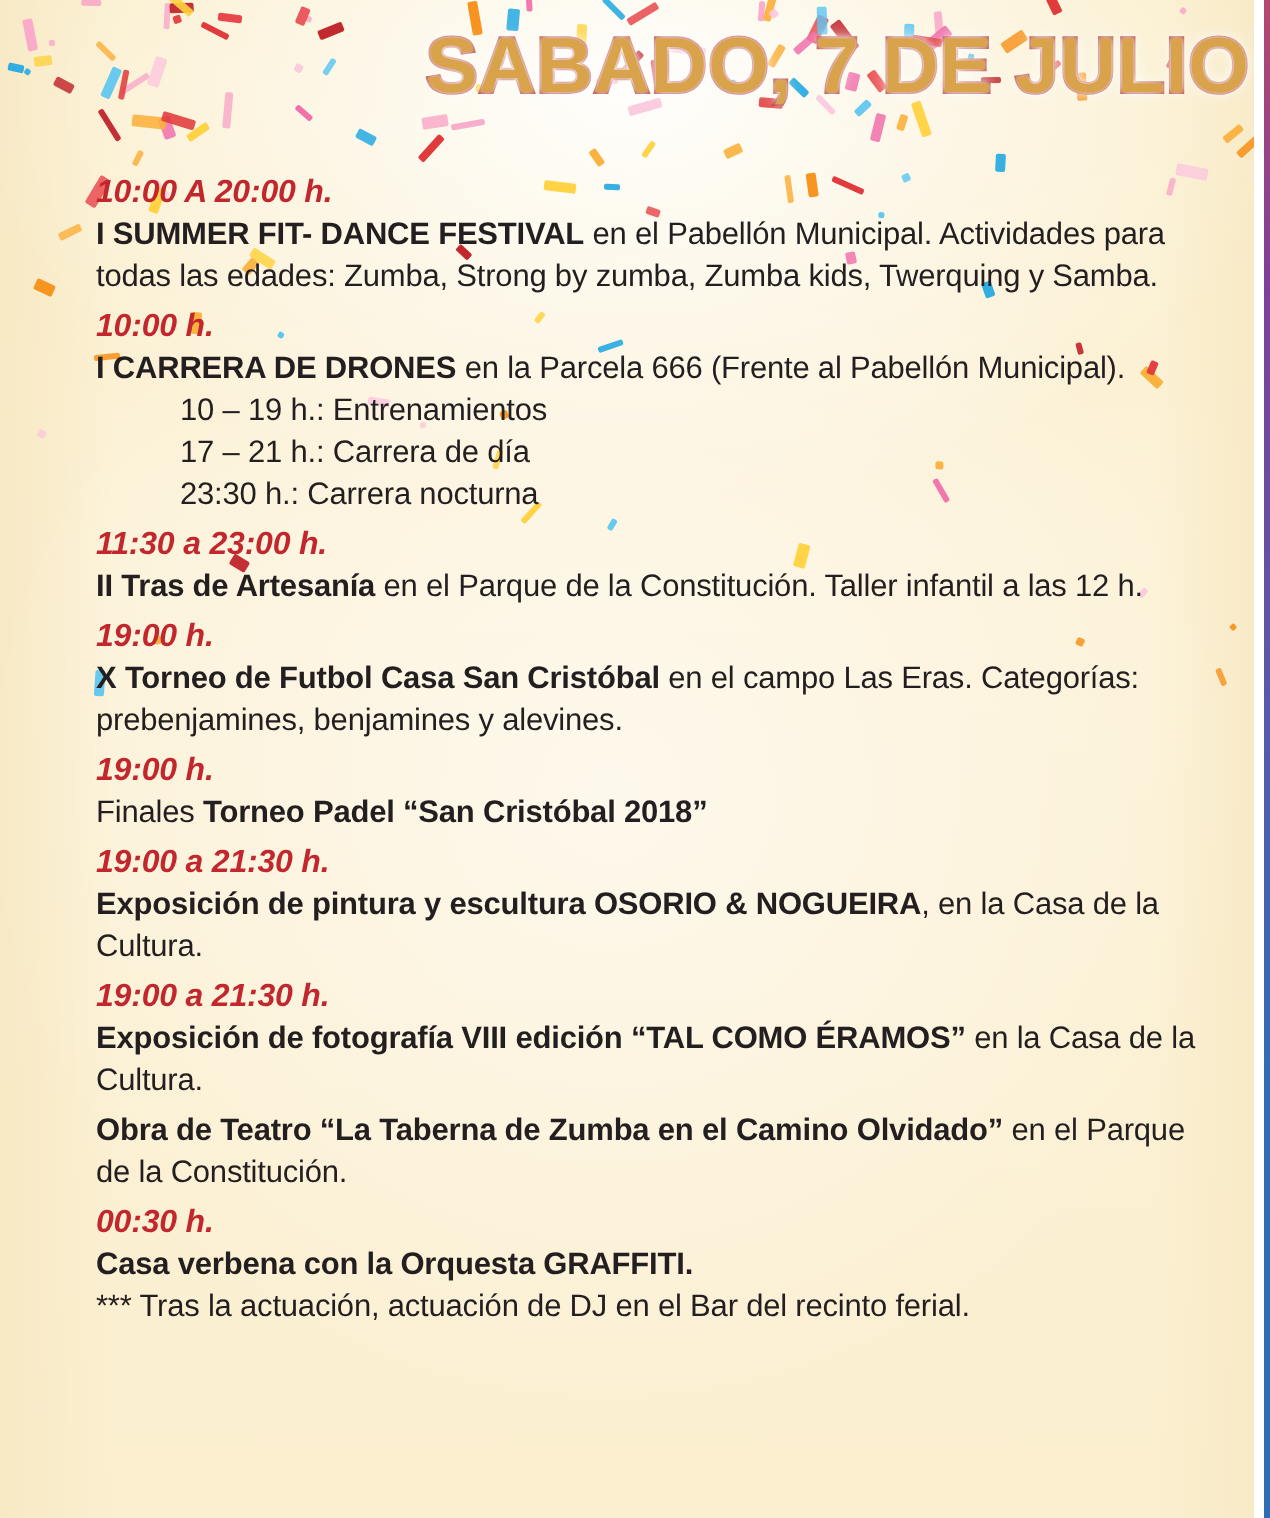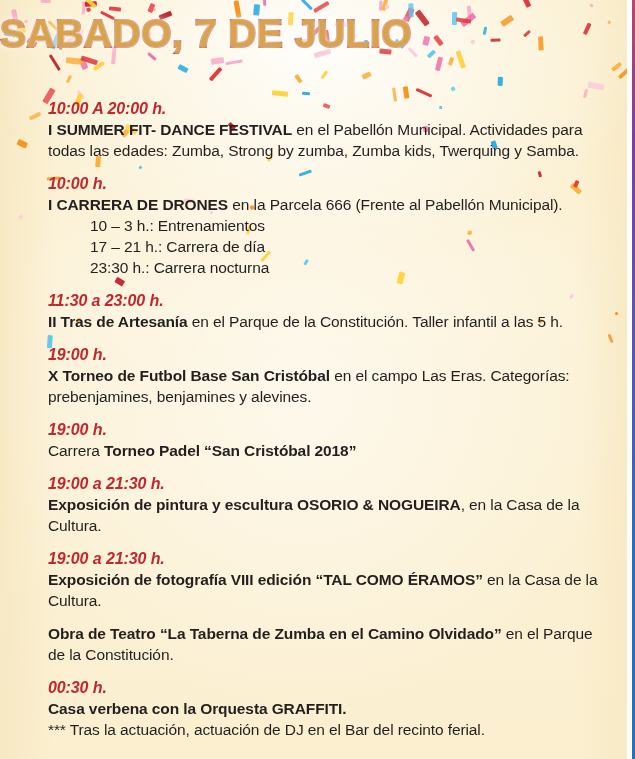--- a/index.html
+++ b/index.html
@@ -11,34 +11,34 @@
     background:
       radial-gradient(ellipse 75% 40% at 50% 6%, rgba(255,255,255,0.95), rgba(255,255,255,0) 70%),
       radial-gradient(ellipse 65% 55% at 48% 52%, rgba(255,255,255,0.55), rgba(255,255,255,0) 78%),
       linear-gradient(90deg, #F8E9C4 0%, rgba(248,233,196,0) 9%, rgba(248,233,196,0) 91%, #F8E9C4 100%),
       linear-gradient(180deg, #FAEECB 0%, #FCF2D8 35%, #FBEFD0 100%);
   }
   .confetti-layer{position:absolute;inset:0;z-index:1;pointer-events:none;}
   .confetti-piece{position:absolute;border-radius:1px;}
   .page-title{
     position:absolute;top:12px;left:0;right:10px;z-index:2;
-    text-align:left;
+    text-align:right;
     font-size:39px;font-weight:bold;letter-spacing:0.5px;
     color:#D9A34C;
     -webkit-text-stroke:2px #B43A2E;
     paint-order:stroke fill;
     text-shadow:0 0 8px rgba(255,255,255,0.9), 0 0 3px rgba(255,255,255,0.9);
     white-space:nowrap;
   }
   .content{
     position:absolute;top:86px;left:48px;width:560px;z-index:2;
     font-size:15.5px;line-height:21px;color:#231F20;
     letter-spacing:-0.1px;
   }
-  .event{margin-bottom:4px;margin-top:12px;}
+  .event{margin-bottom:4px;}
   .event-time{
     color:#C1272D;font-weight:bold;font-style:italic;
     font-size:16px;line-height:21px;
   }
   .event-desc b{font-weight:bold;}
   .event-subline{margin-left:42px;}
   .event-note{}
   .edge-white{position:absolute;top:0;bottom:0;right:3px;width:5px;background:#FFFFFF;z-index:3;}
   .edge-line{
     position:absolute;top:0;bottom:0;right:0;width:3px;z-index:4;
@@ -185,35 +185,35 @@
     </div>
   <div class="page-title">SABADO, 7 DE JULIO</div>
   <div class="content">
       <div class="event">
         <div class="event-time">10:00 A 20:00 h.</div>
         <div class="event-desc"><b>I SUMMER FIT- DANCE FESTIVAL</b><span> en el Pabellón Municipal. Actividades para todas las edades: Zumba, Strong by zumba, Zumba kids, Twerquing y Samba.</span></div>
       </div>
       <div class="event">
         <div class="event-time">10:00 h.</div>
         <div class="event-desc"><b>I CARRERA DE DRONES</b><span> en la Parcela 666 (Frente al Pabellón Municipal).</span></div>
-        <div class="event-subline">10 – 3 h.: Entrenamientos</div>
+        <div class="event-subline">10 – 19 h.: Entrenamientos</div>
         <div class="event-subline">17 – 21 h.: Carrera de día</div>
         <div class="event-subline">23:30 h.: Carrera nocturna</div>
       </div>
       <div class="event">
         <div class="event-time">11:30 a 23:00 h.</div>
-        <div class="event-desc"><b>II Tras de Artesanía</b><span> en el Parque de la Constitución. Taller infantil a las 5 h.</span></div>
+        <div class="event-desc"><b>II Tras de Artesanía</b><span> en el Parque de la Constitución. Taller infantil a las 12 h.</span></div>
       </div>
       <div class="event">
         <div class="event-time">19:00 h.</div>
-        <div class="event-desc"><b>X Torneo de Futbol Base San Cristóbal</b><span> en el campo Las Eras. Categorías: prebenjamines, benjamines y alevines.</span></div>
+        <div class="event-desc"><b>X Torneo de Futbol Casa San Cristóbal</b><span> en el campo Las Eras. Categorías: prebenjamines, benjamines y alevines.</span></div>
       </div>
       <div class="event">
         <div class="event-time">19:00 h.</div>
-        <div class="event-desc"><span>Carrera </span><b>Torneo Padel “San Cristóbal 2018”</b></div>
+        <div class="event-desc"><span>Finales </span><b>Torneo Padel “San Cristóbal 2018”</b></div>
       </div>
       <div class="event">
         <div class="event-time">19:00 a 21:30 h.</div>
         <div class="event-desc"><b>Exposición de pintura y escultura OSORIO &amp; NOGUEIRA</b><span>, en la Casa de la Cultura.</span></div>
       </div>
       <div class="event">
         <div class="event-time">19:00 a 21:30 h.</div>
         <div class="event-desc"><b>Exposición de fotografía VIII edición “TAL COMO ÉRAMOS”</b><span> en la Casa de la Cultura.</span></div>
       </div>
       <div class="event">

